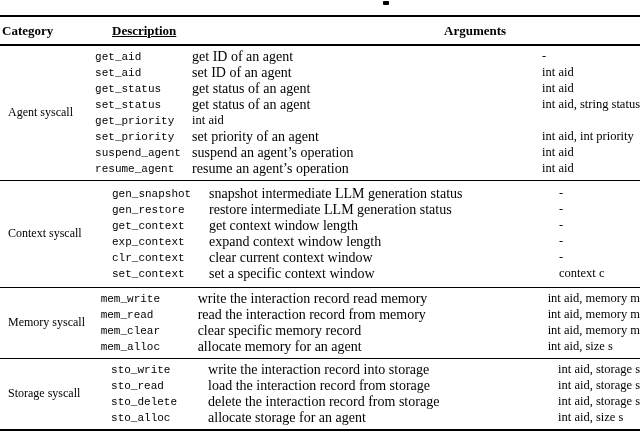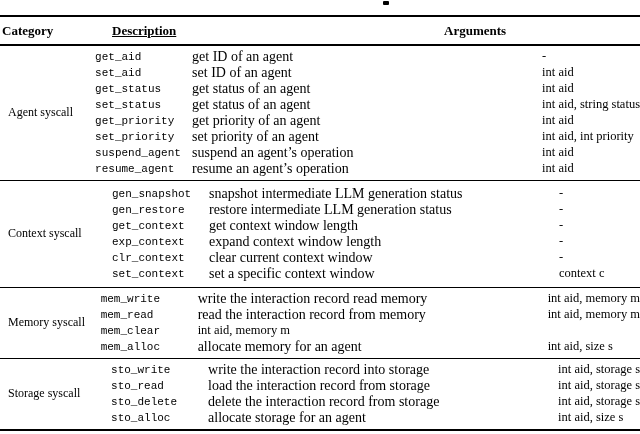--- a/index.html
+++ b/index.html
@@ -110,21 +110,20 @@
             <div class="desc">get status of an agent</div>
             <div class="args">int aid</div>
           </div>
           <div class="row">
             <div class="name">set_status</div>
             <div class="desc">get status of an agent</div>
             <div class="args">int aid, string status</div>
           </div>
           <div class="row">
             <div class="name">get_priority</div>
-            <div class="desc">get priority of an agent</div>
             <div class="args">int aid</div>
           </div>
           <div class="row">
             <div class="name">set_priority</div>
             <div class="desc">set priority of an agent</div>
             <div class="args">int aid, int priority</div>
           </div>
           <div class="row">
             <div class="name">suspend_agent</div>
             <div class="desc">suspend an agent’s operation</div>
@@ -180,20 +179,21 @@
             <div class="desc">write the interaction record read memory</div>
             <div class="args">int aid, memory m</div>
           </div>
           <div class="row">
             <div class="name">mem_read</div>
             <div class="desc">read the interaction record from memory</div>
             <div class="args">int aid, memory m</div>
           </div>
           <div class="row">
             <div class="name">mem_clear</div>
+            <div class="desc">clear specific memory record</div>
             <div class="args">int aid, memory m</div>
           </div>
           <div class="row">
             <div class="name">mem_alloc</div>
             <div class="desc">allocate memory for an agent</div>
             <div class="args">int aid, size s</div>
           </div>
         </div>
       </div>
       <div class="section">

